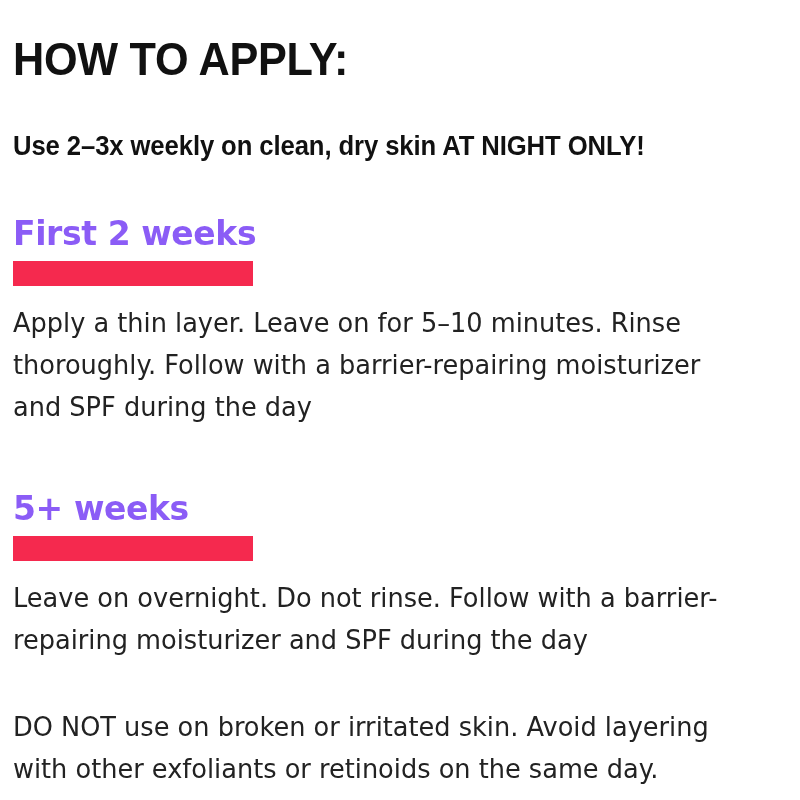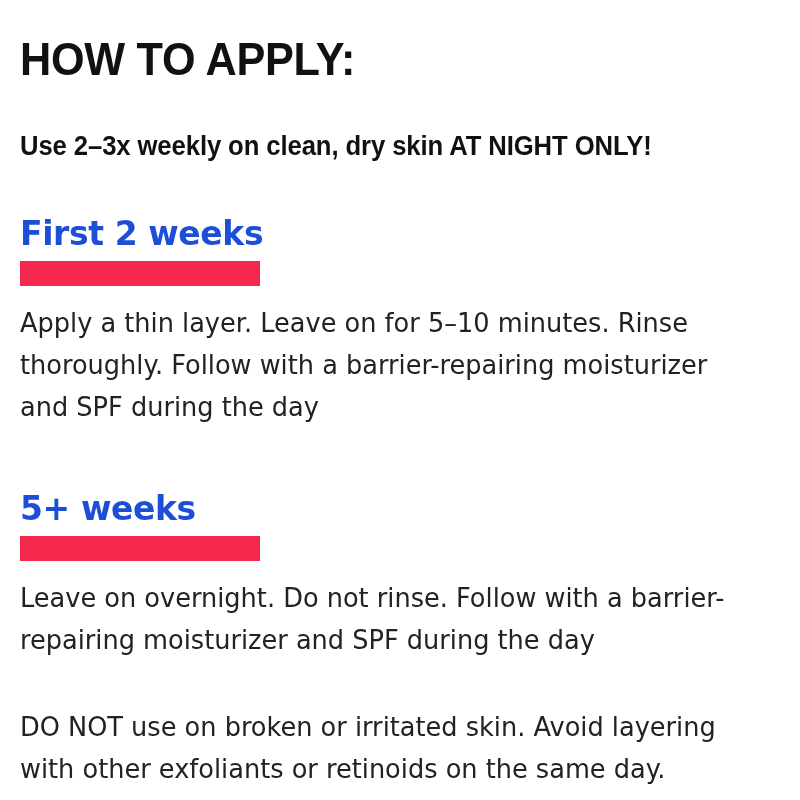--- a/index.html
+++ b/index.html
@@ -14,21 +14,21 @@
     font-family: "Liberation Sans", "DejaVu Sans", sans-serif;
     color: #111111;
     overflow: hidden;
   }
 
   .page {
     position: relative;
     width: 756px;
     height: 800px;
     box-sizing: border-box;
-    padding: 0 20px;
+    padding: 0 13px;
   }
 
   
   .main-title {
     margin: 0;
     padding-top: 33px;
     font-family: "Liberation Sans Narrow", "Liberation Sans", "DejaVu Sans Condensed", sans-serif;
     font-size: 47px;
     line-height: 52px;
     font-weight: 700;
@@ -65,21 +65,21 @@
     padding-top: 62px;
   }
 
   .phase-heading {
     margin: 0;
     font-family: "DejaVu Sans", "Liberation Sans", sans-serif;
     font-size: 33px;
     line-height: 38px;
     font-weight: 700;
     letter-spacing: -0.4px;
-    color: #1d4ed8;
+    color: #8b5cf6;
     white-space: nowrap;
   }
 
   .phase-rule {
     width: 240px;
     height: 25px;
     margin-top: 8px;
     background: #F5294E;
   }
 

